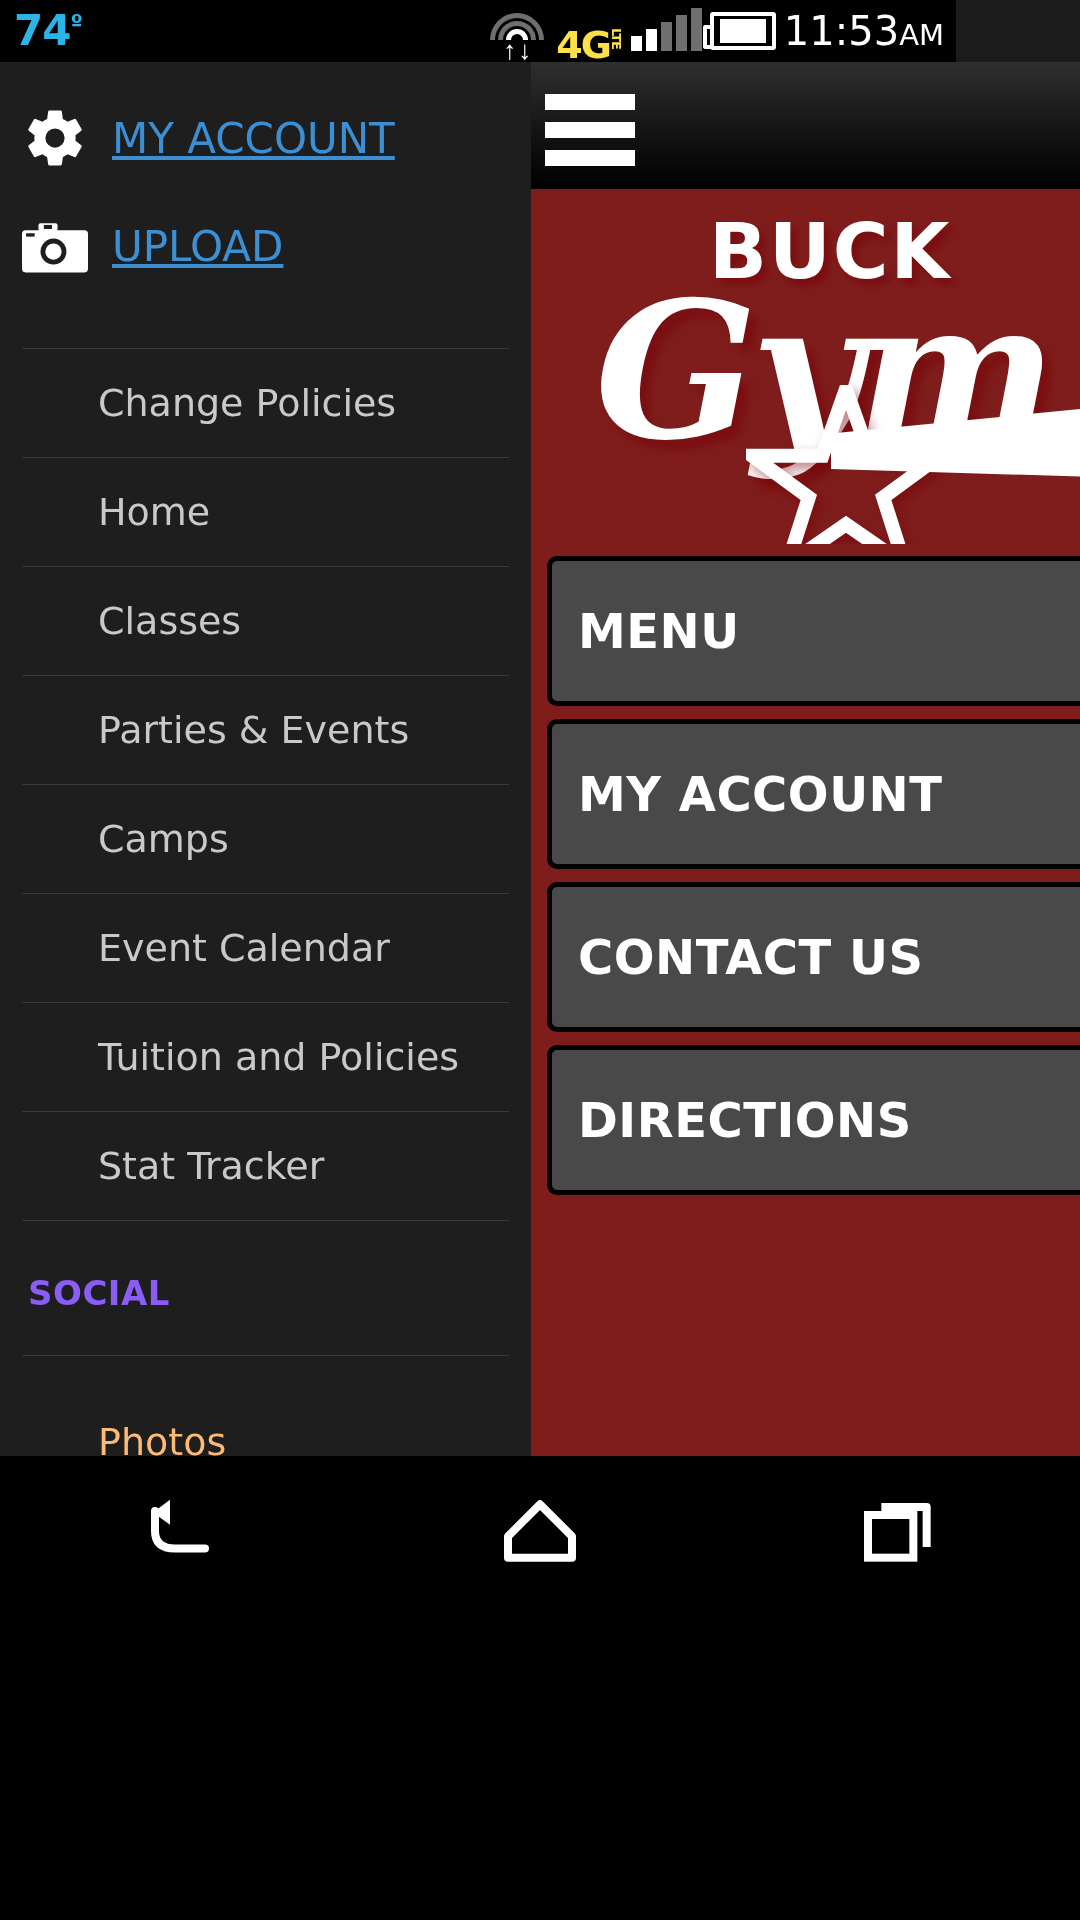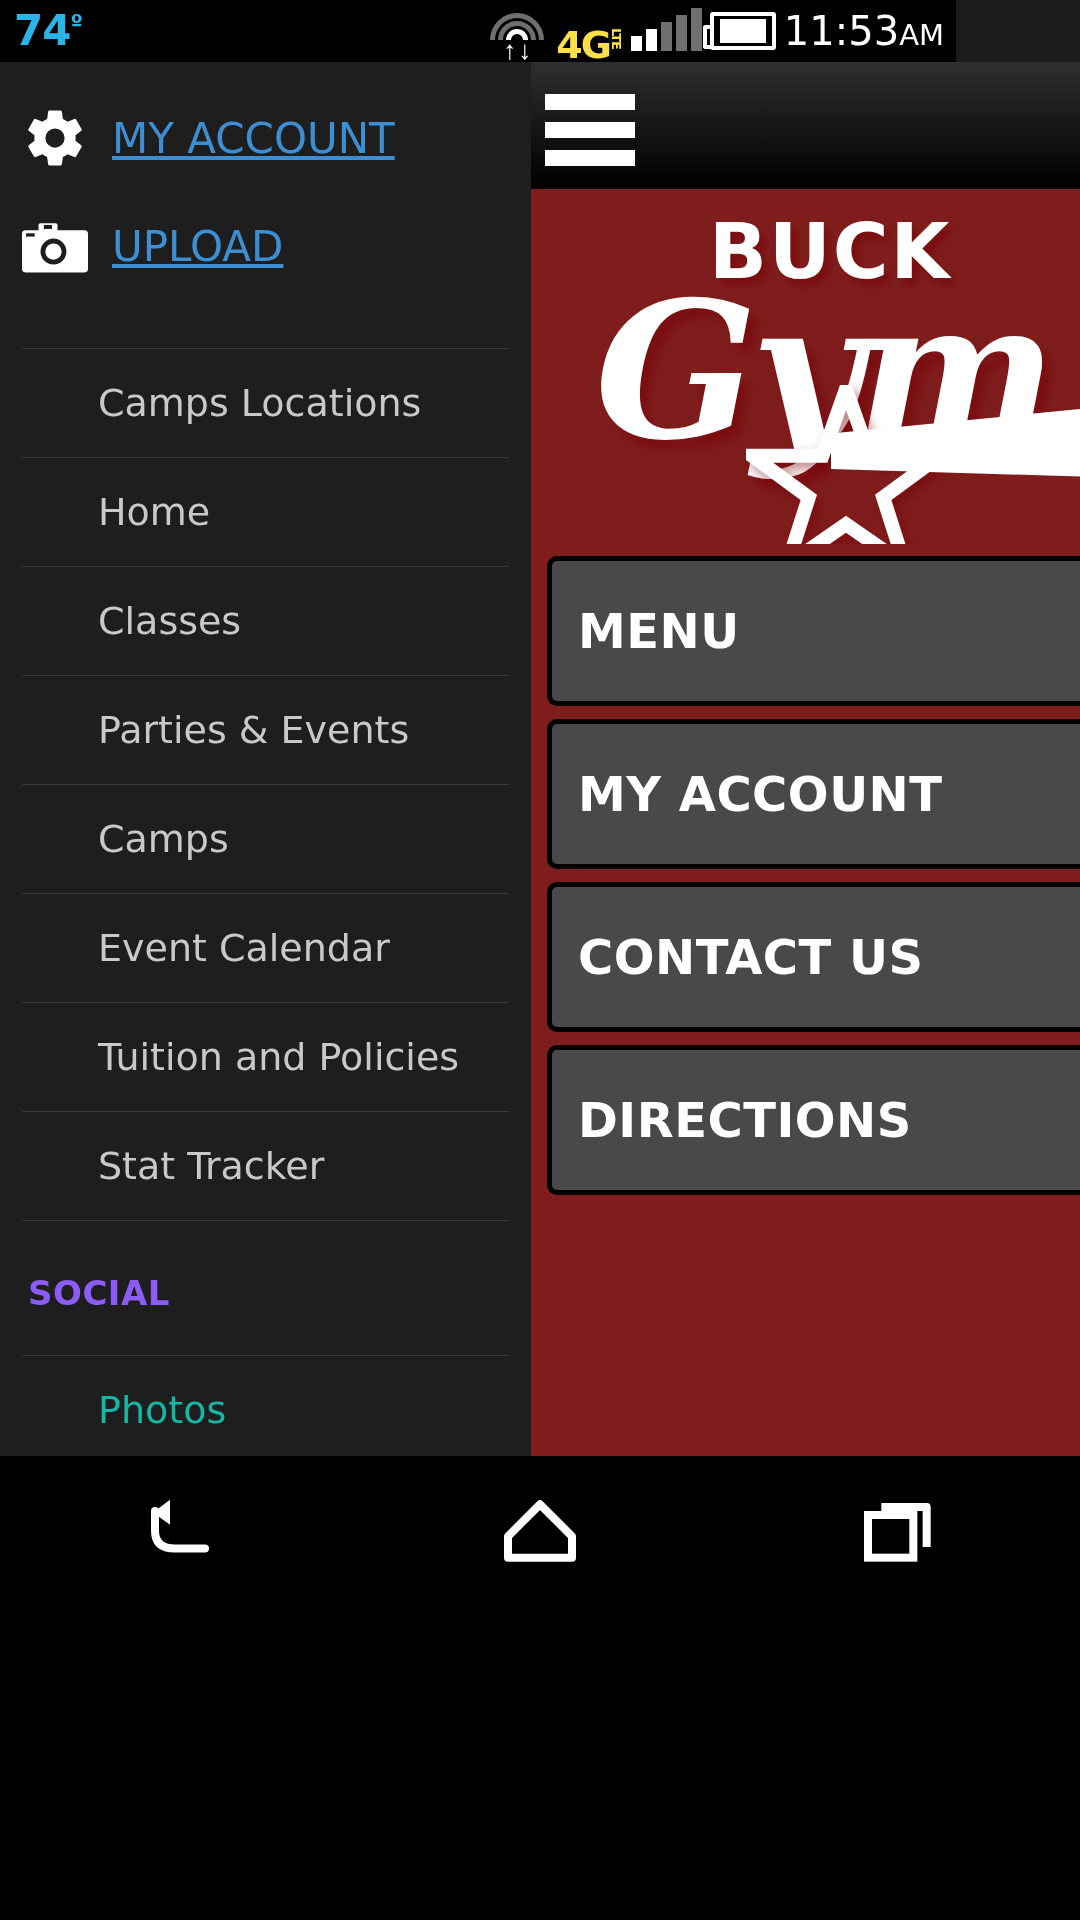--- a/index.html
+++ b/index.html
@@ -58,21 +58,21 @@
 
   .gear { position:relative; width:66px; height:66px; flex:none; }
   .gear svg { display:block; }
   .cam { position:relative; width:66px; height:50px; flex:none; }
 
   .divider { height:1px; background:#3a3a3a; margin:0 22px; }
   .menu-item { height:108px; display:flex; align-items:center; padding-left:98px;
                color:#c9c9c9; font-size:38px; font-family:"DejaVu Sans", sans-serif; }
   .section-head { padding:52px 0 42px 28px; color:#8b5cf6; font-size:34px; font-weight:bold;
                   letter-spacing:0.5px; font-family:"DejaVu Sans", sans-serif; }
-  .menu-item.clipped { color:#14b8a6; }
+  .menu-item.clipped { color:#fdba74;align-items:flex-end; }
 
   
   #content { position:absolute; left:531px; top:62px; width:549px; height:1394px;
              background:#7f1d1d; overflow:hidden; }
   #appbar { position:relative; height:127px; width:100%;
             background:linear-gradient(#2f2f2f 0%, #141414 55%, #000 100%); }
   .hamburger { position:absolute; left:14px; top:32px; width:90px; }
   .hamburger span { display:block; height:16px; background:#fff; margin-bottom:12px; }
 
   #logo { position:relative; height:355px; width:100%; overflow:hidden; }
@@ -170,21 +170,21 @@
           <circle cx="12.4" cy="11.8" r="3.2" fill="#ffffff"></circle>
         </svg>
       </div>
       <div class="acct-label">UPLOAD</div>
     </div>
 
     <div style="height:48px"></div>
     <div class="divider"></div>
 
     <div class="menu-item">
-      <span>Camps Locations</span>
+      <span>Change Policies</span>
     </div>
     <div class="divider"></div>
 
     <div class="menu-item">
       <span>Home</span>
     </div>
     <div class="divider"></div>
 
     <div class="menu-item">
       <span>Classes</span>

